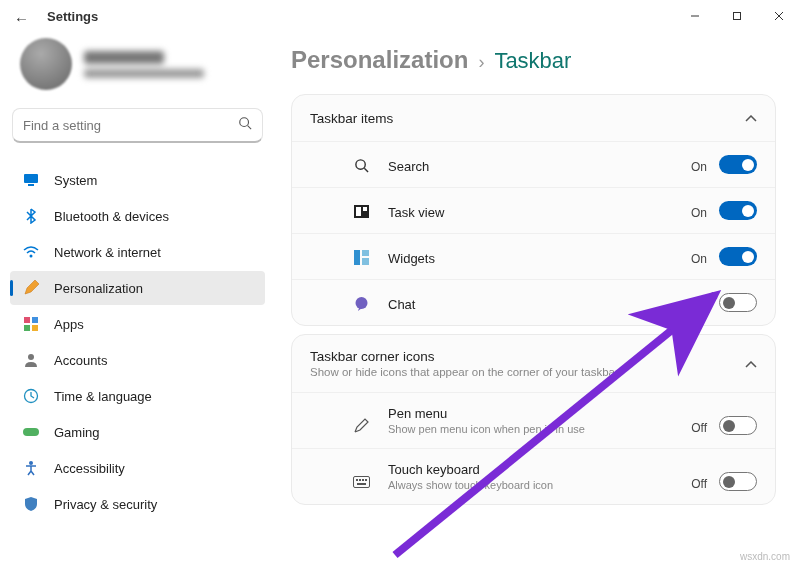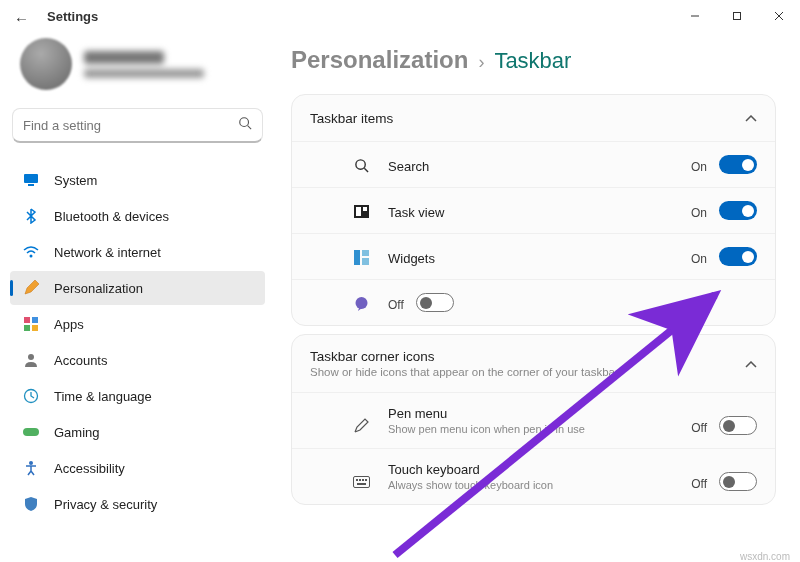--- a/index.html
+++ b/index.html
@@ -241,20 +241,23 @@
         <span class="state">On</span>
         <div class="toggle on"></div>
       </div>
       <div class="row">
         <span class="row-ic">
             <svg width="15" height="15" viewBox="0 0 15 15">
               <circle cx="7.5" cy="7" r="6" fill="#7060c0"></circle>
               <path d="M5 12 L4 15 L8 12" fill="#7060c0"></path>
             </svg>
           </span>
+        <div class="row-texts">
+            <div class="row-t">Chat</div>
+          </div>
         <span class="state">Off</span>
         <div class="toggle off"></div>
       </div>
     </div>
 
     <div class="card">
       <div class="card-hd">
         <div class="card-titles">
           <div class="card-t">Taskbar corner icons</div>
           <div class="card-s">Show or hide icons that appear on the corner of your taskbar</div>

